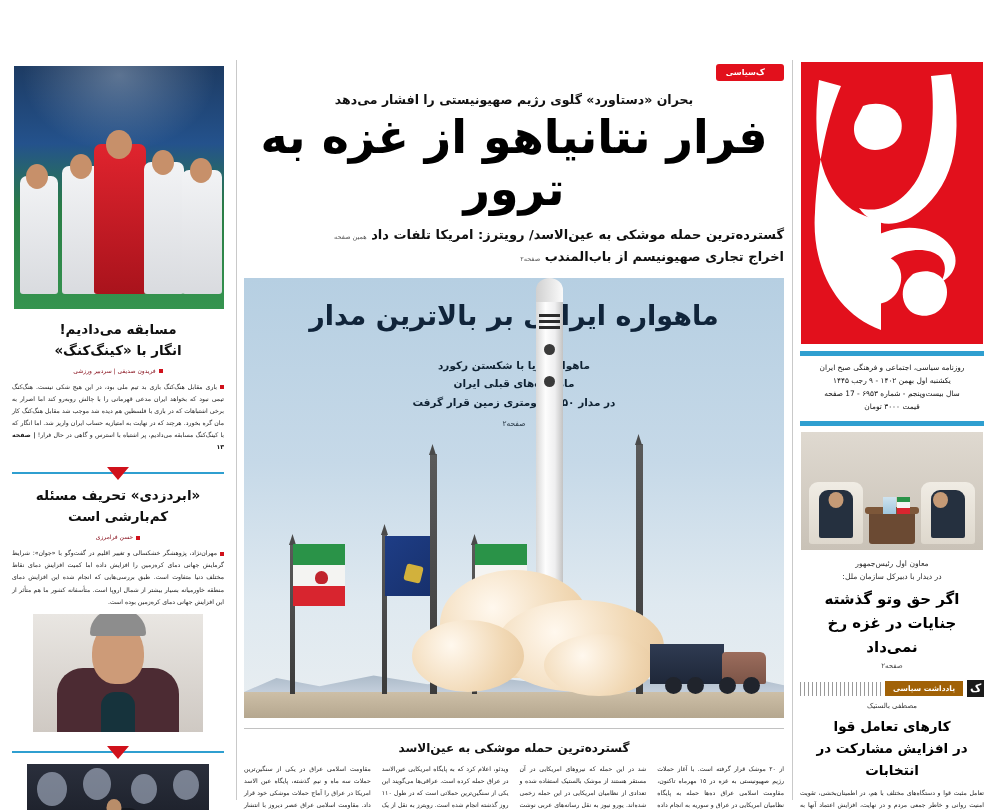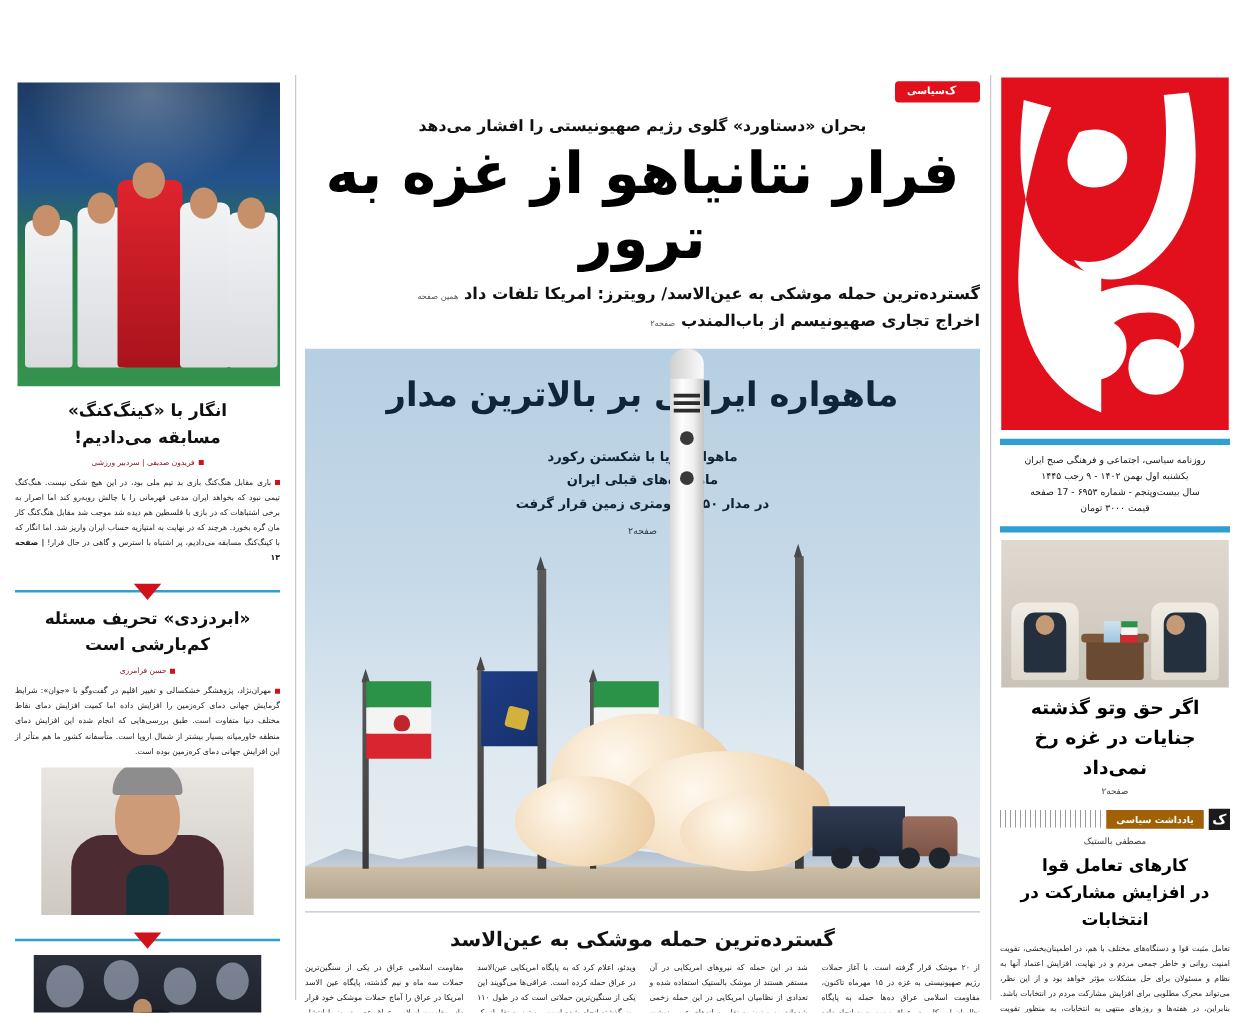--- a/index.html
+++ b/index.html
@@ -131,21 +131,21 @@
   .mountains { position:absolute; bottom:26px; left:0; right:0; height:26px;
       background:linear-gradient(#9fb0bf,#c3cedb); clip-path:polygon(0 100%,6% 46%,14% 78%,24% 36%,34% 70%,46% 44%,58% 72%,70% 40%,82% 66%,92% 38%,100% 74%,100% 100%); }
   .truck { position:absolute; bottom:24px; right:18px; }
   .truck .cab { position:absolute; bottom:10px; right:0; width:44px; height:32px;
       background:linear-gradient(#9c6d5d,#7b5447); border-radius:4px 6px 2px 2px; }
   .truck .bed { position:absolute; bottom:10px; right:42px; width:74px; height:40px;
       background:linear-gradient(#2f3b52,#1e2738); }
   .truck .wh { position:absolute; bottom:0; width:17px; height:17px;
       border-radius:50%; background:#20242c; }
 
-  .bottom-head { margin-top:12px; font-size:16px; font-weight:bold;
+  .bottom-head { margin-top:12px; font-size:12px; font-weight:bold;
       text-align:center; color:#111; }
   .cols4 { display:flex; gap:11px; margin-top:8px; }
   .cols4 > div { flex:1; }
 
   
   #right-col { position:absolute; left:792px; top:0; width:200px; height:810px;
                padding:0 8px; }
   #logo-box { width:182px; height:282px; margin:62px auto 0; background:#e2101c;
       position:relative; overflow:hidden; }
   #logo-box svg { display:block; }
@@ -196,22 +196,22 @@
       <div class="head" style="left:56px;bottom:130px;width:22px;height:25px;"></div>
       <div class="plyr p-red" style="left:80px;width:52px;height:150px;"></div>
       <div class="head" style="left:92px;bottom:150px;width:26px;height:29px;"></div>
       <div class="plyr p-white" style="left:130px;width:40px;height:132px;"></div>
       <div class="head" style="left:138px;bottom:134px;width:22px;height:25px;"></div>
       <div class="plyr p-white" style="left:168px;width:40px;height:124px;"></div>
       <div class="head" style="left:176px;bottom:126px;width:22px;height:25px;"></div>
     </div>
 
     <div class="kicker-title">
+      <div>مسابقه می‌دادیم!</div>
       <div>انگار با «کینگ‌کنگ»</div>
-      <div>مسابقه می‌دادیم!</div>
     </div>
     <div class="byline" style="margin-top:6px;">
       <span class="sq"></span><span>فریدون صدیقی | سردبیر ورزشی</span>
     </div>
     <div class="body-txt art-body">
       <span class="sq"></span><span>باری مقابل هنگ‌کنگ بازی بد تیم ملی بود، در این هیچ شکی نیست. هنگ‌کنگ تیمی نبود که بخواهد ایران مدعی قهرمانی را با چالش روبه‌رو کند اما اصرار به برخی اشتباهات که در بازی با فلسطین هم دیده شد موجب شد مقابل هنگ‌کنگ کار مان گره بخورد. هرچند که در نهایت به امتیازیه حساب ایران واریز شد. اما انگار که با کینگ‌کنگ مسابقه می‌دادیم، پر اشتباه با استرس و گاهی در حال فرار!</span>
       <b>| صفحه ۱۳</b>
     </div>
 
     <div class="tri-div">
@@ -378,20 +378,24 @@
       <div class="sit-head" style="right:35px; left:auto; transform:none;"></div>
       <div class="tbl"></div>
       <div class="mini-flag" style="left:82px; background:linear-gradient(#cfe3ef,#9fc6dd);"></div>
       <div class="mini-flag" style="left:96px;">
         <div class="fl-g"></div>
         <div class="fl-w"></div>
         <div class="fl-r"></div>
       </div>
     </div>
 
+    <div class="kicker-sm">
+      <div>معاون اول رئیس‌جمهور</div>
+      <div>در دیدار با دبیرکل سازمان ملل:</div>
+    </div>
     <div class="right-head">
       <div>اگر حق وتو گذشته</div>
       <div>جنایات در غزه رخ نمی‌داد</div>
     </div>
     <div class="right-pg">صفحه۲</div>
 
     <div class="note-bar">
       <div class="logo-k">ک</div>
       <div class="lbl">یادداشت سیاسی</div>
       <div class="hatch"></div>

